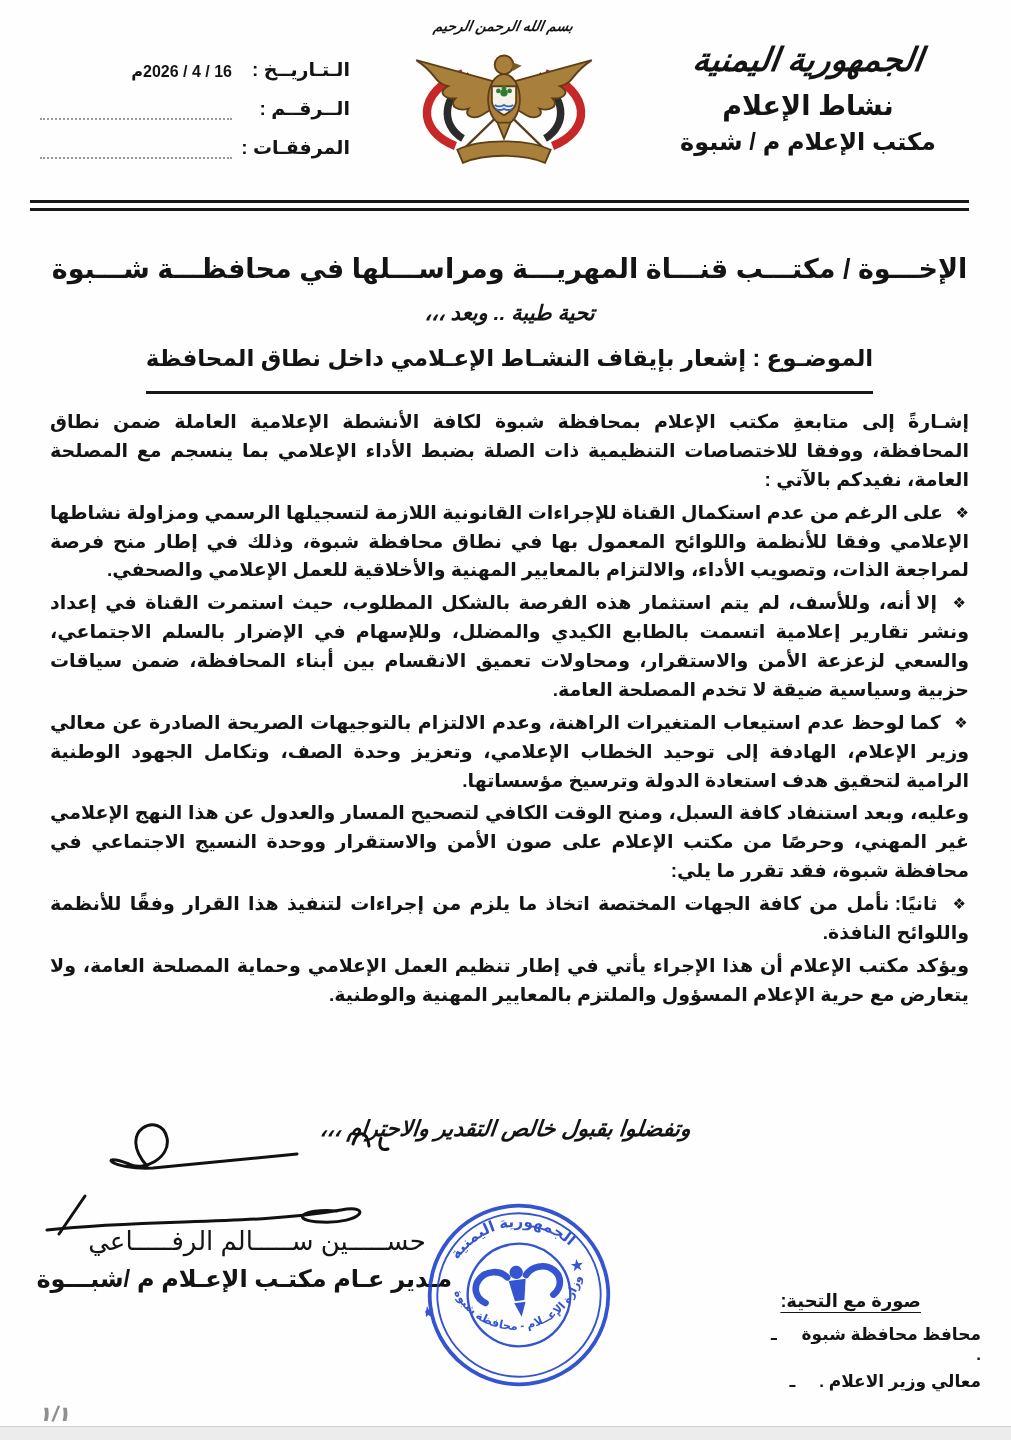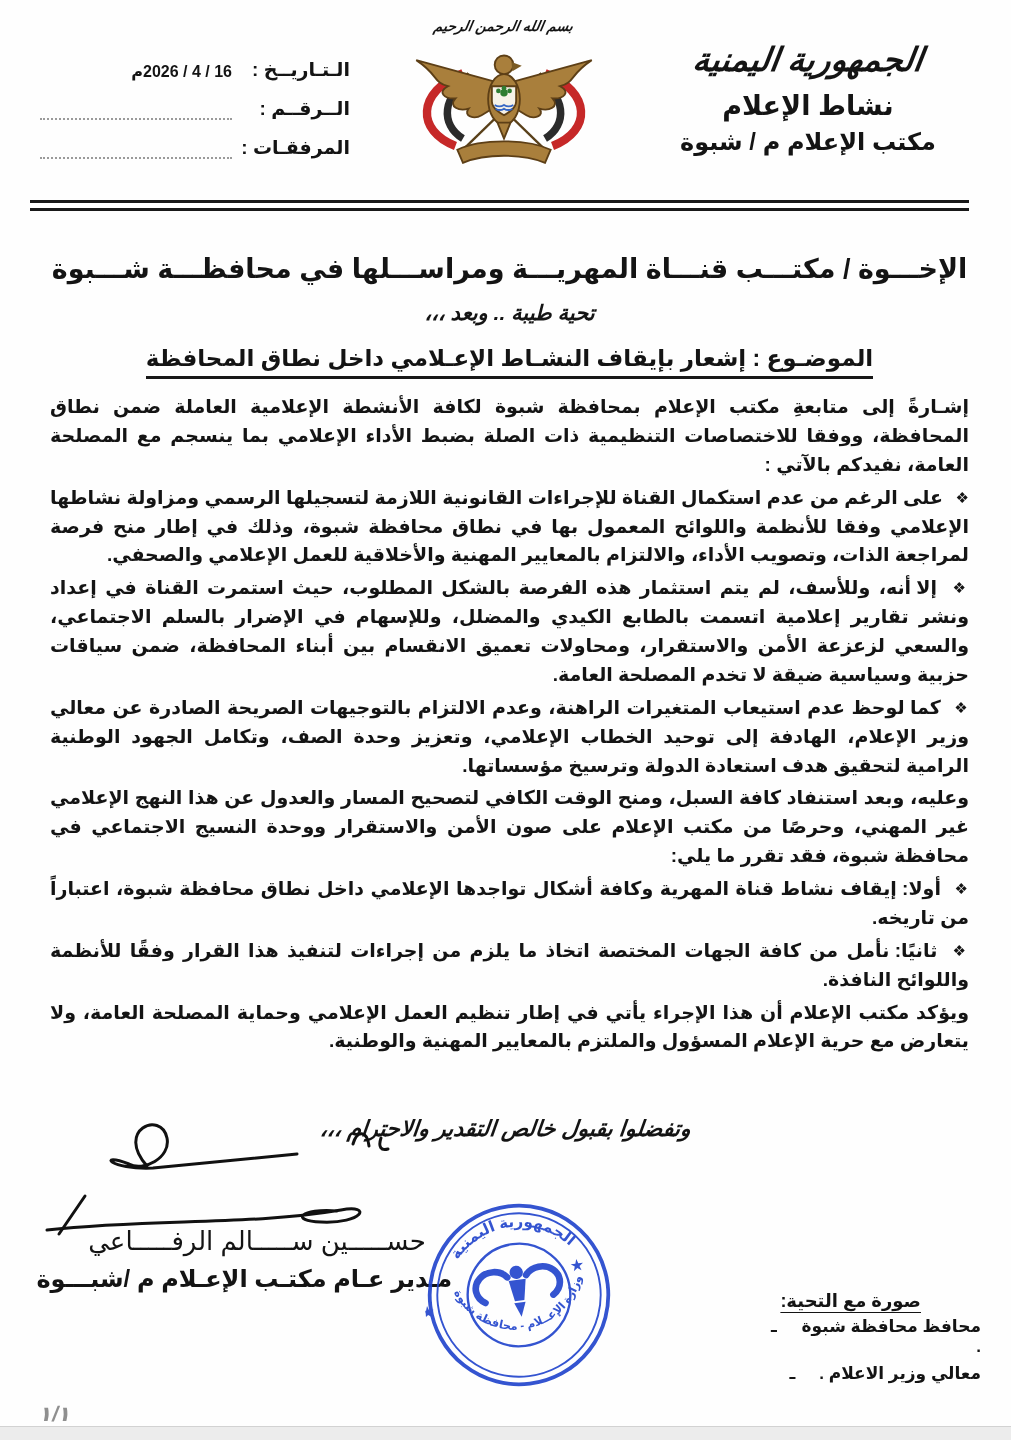--- a/index.html
+++ b/index.html
@@ -48,21 +48,21 @@
     text-align:center;font-size:27px;font-weight:800;
     margin-top:28px;white-space:nowrap;
   }
   .greeting{
     text-align:center;font-size:21px;font-weight:700;font-style:italic;
     margin-top:16px;
   }
   .subject-wrap{text-align:center;margin-top:20px;}
   .subject{
     display:inline-block;font-size:23px;font-weight:800;
-    border-bottom:3px solid #181818;padding-bottom:4px;
+    border-bottom:3px solid #181818;padding-bottom:19px;
   }
   .body-text{margin-top:14px;}
   .para{
     margin:0 0 4px 0;font-size:19px;font-weight:700;line-height:1.52;
     text-align:justify;
   }
   .bullet{font-size:15px;margin-inline-end:7px;position:relative;top:-1px;}
   
   .sig-area{position:absolute;top:1108px;right:0;left:0;height:332px;}
   .closing{
@@ -73,21 +73,21 @@
   .signatory{position:absolute;left:62px;top:118px;width:390px;text-align:center;}
   .signatory-name{font-size:26px;font-weight:400;white-space:nowrap;}
   .signatory-title{font-size:24px;font-weight:800;margin-top:8px;white-space:nowrap;}
   .stamp{
     position:absolute;left:424px;top:92px;width:190px;height:190px;
     transform:rotate(-7deg);opacity:.92;
   }
   .cc-block{position:absolute;left:745px;right:30px;top:182px;}
   .cc-title{
     font-size:18px;font-weight:800;text-decoration:underline;
-    text-underline-offset:5px;margin-bottom:4px;text-align:right;margin-right:60px;
+    text-underline-offset:5px;margin-bottom:12px;text-align:right;margin-right:60px;
   }
   .cc-item{display:flex;align-items:baseline;font-size:17px;font-weight:600;margin-bottom:6px;}
   .cc-item .dash{margin-left:26px;margin-right:24px;}
   .page-number{
     position:absolute;left:40px;bottom:14px;font-size:21px;color:#8f8f8f;
     font-weight:600;transform:skewX(-12deg);
   }
   .scan-edge{
     position:absolute;left:0;right:0;bottom:0;height:13px;
     background:#ececec;border-top:1px solid #d2d2d2;
@@ -177,24 +177,20 @@
       </p>
       <p class="para">
         <span class="bullet">❖</span>
         <span>كما لوحظ عدم استيعاب المتغيرات الراهنة، وعدم الالتزام بالتوجيهات الصريحة الصادرة عن معالي وزير الإعلام، الهادفة إلى توحيد الخطاب الإعلامي، وتعزيز وحدة الصف، وتكامل الجهود الوطنية الرامية لتحقيق هدف استعادة الدولة وترسيخ مؤسساتها.</span>
       </p>
       <p class="para">
         <span>وعليه، وبعد استنفاد كافة السبل، ومنح الوقت الكافي لتصحيح المسار والعدول عن هذا النهج الإعلامي غير المهني، وحرصًا من مكتب الإعلام على صون الأمن والاستقرار ووحدة النسيج الاجتماعي في محافظة شبوة، فقد تقرر ما يلي:</span>
       </p>
       <p class="para">
         <span class="bullet">❖</span>
-        <span>أولا: إيقاف نشاط قناة المهرية وكافة أشكال تواجدها الإعلامي داخل نطاق محافظة شبوة، اعتباراً من تاريخه.</span>
-      </p>
-      <p class="para">
-        <span class="bullet">❖</span>
         <span>ثانيًا: نأمل من كافة الجهات المختصة اتخاذ ما يلزم من إجراءات لتنفيذ هذا القرار وفقًا للأنظمة واللوائح النافذة.</span>
       </p>
       <p class="para">
         <span>ويؤكد مكتب الإعلام أن هذا الإجراء يأتي في إطار تنظيم العمل الإعلامي وحماية المصلحة العامة، ولا يتعارض مع حرية الإعلام المسؤول والملتزم بالمعايير المهنية والوطنية.</span>
       </p>
     </div>
   </div>
 
   <div class="sig-area">
     <div class="closing">وتفضلوا بقبول خالص التقدير والاحترام ،،،</div>

